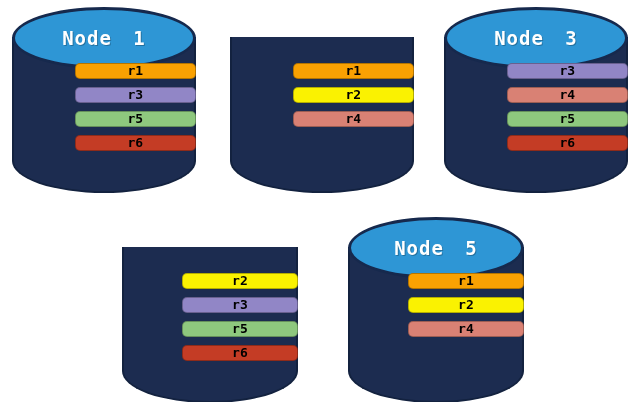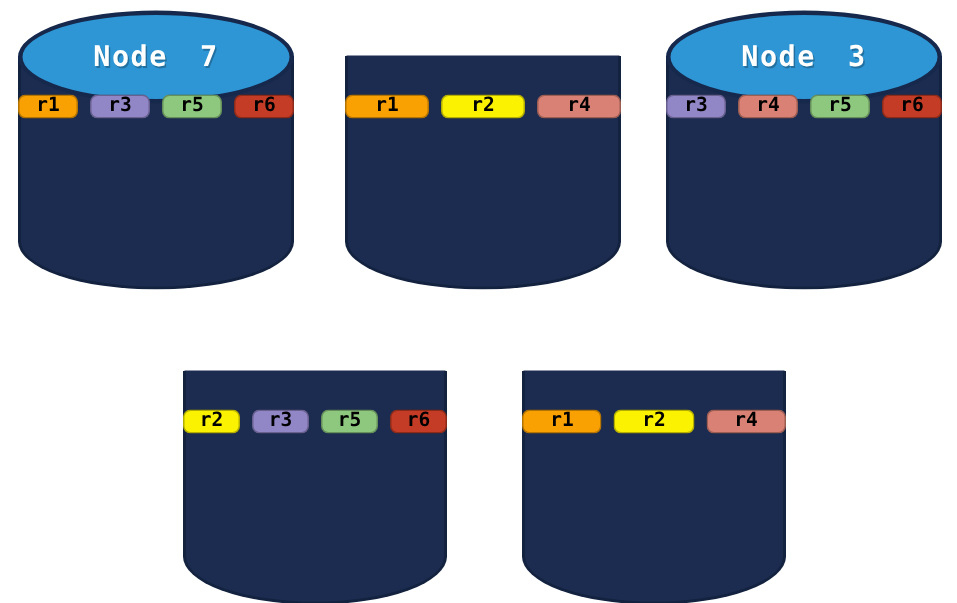--- a/index.html
+++ b/index.html
@@ -58,21 +58,22 @@
     word-spacing: 9px;
     text-shadow: 1px 1px 0 rgba(0,0,0,0.25);
     white-space: nowrap;
   }
   .bars {
     position: absolute;
     left: 0;
     right: 0;
     top: 56px;
     display: flex;
-    align-items: flex-start;
+    flex-direction: column;
+    align-items: flex-end;
     gap: 8px;
   }
   .bar {
     width: 66%;
     height: 16px;
     border-radius: 5px;
     border: 1px solid rgba(0,0,0,0.28);
     box-sizing: border-box;
     color: #000000;
     font-size: 13px;
@@ -88,21 +89,21 @@
   .pos-5 { left: 348px; top: 217px; }
 </style>
 </head>
 <body>
 
 <div class="canvas">
 
   <div class="node pos-1">
     <div class="cyl-body"></div>
     <div class="cyl-top">
-      <span class="node-title">Node 7</span>
+      <span class="node-title">Node 1</span>
     </div>
     <div class="bars">
         <div class="bar" style="background: rgb(249, 161, 2);">r1</div>
         <div class="bar" style="background: rgb(145, 134, 198);">r3</div>
         <div class="bar" style="background: rgb(142, 200, 126);">r5</div>
         <div class="bar" style="background: rgb(196, 60, 37);">r6</div>
       </div>
   </div>
 
   <div class="node pos-2">
@@ -132,20 +133,23 @@
     <div class="bars">
         <div class="bar" style="background: rgb(250, 242, 1);">r2</div>
         <div class="bar" style="background: rgb(145, 134, 198);">r3</div>
         <div class="bar" style="background: rgb(142, 200, 126);">r5</div>
         <div class="bar" style="background: rgb(196, 60, 37);">r6</div>
       </div>
   </div>
 
   <div class="node small pos-5">
     <div class="cyl-body"></div>
+    <div class="cyl-top">
+      <span class="node-title">Node 5</span>
+    </div>
     <div class="bars">
         <div class="bar" style="background: rgb(249, 161, 2);">r1</div>
         <div class="bar" style="background: rgb(250, 242, 1);">r2</div>
         <div class="bar" style="background: rgb(217, 129, 116);">r4</div>
       </div>
   </div>
 
 </div>
 
 </body></html>

